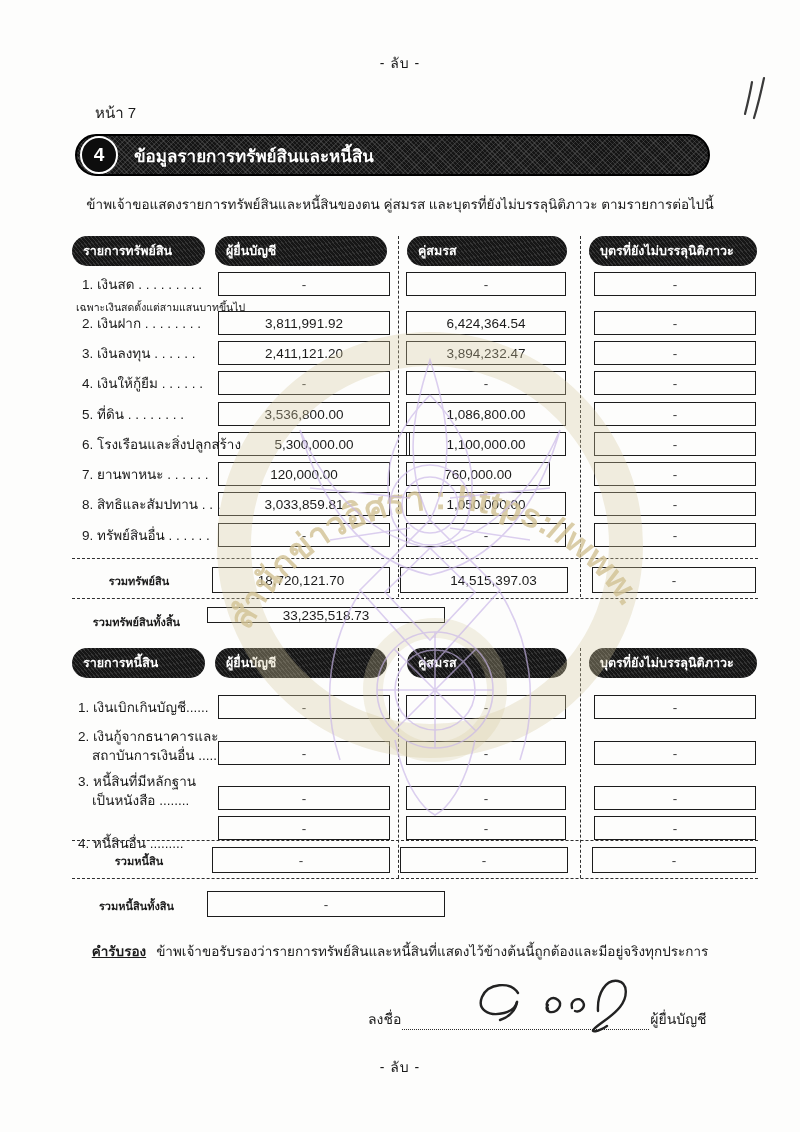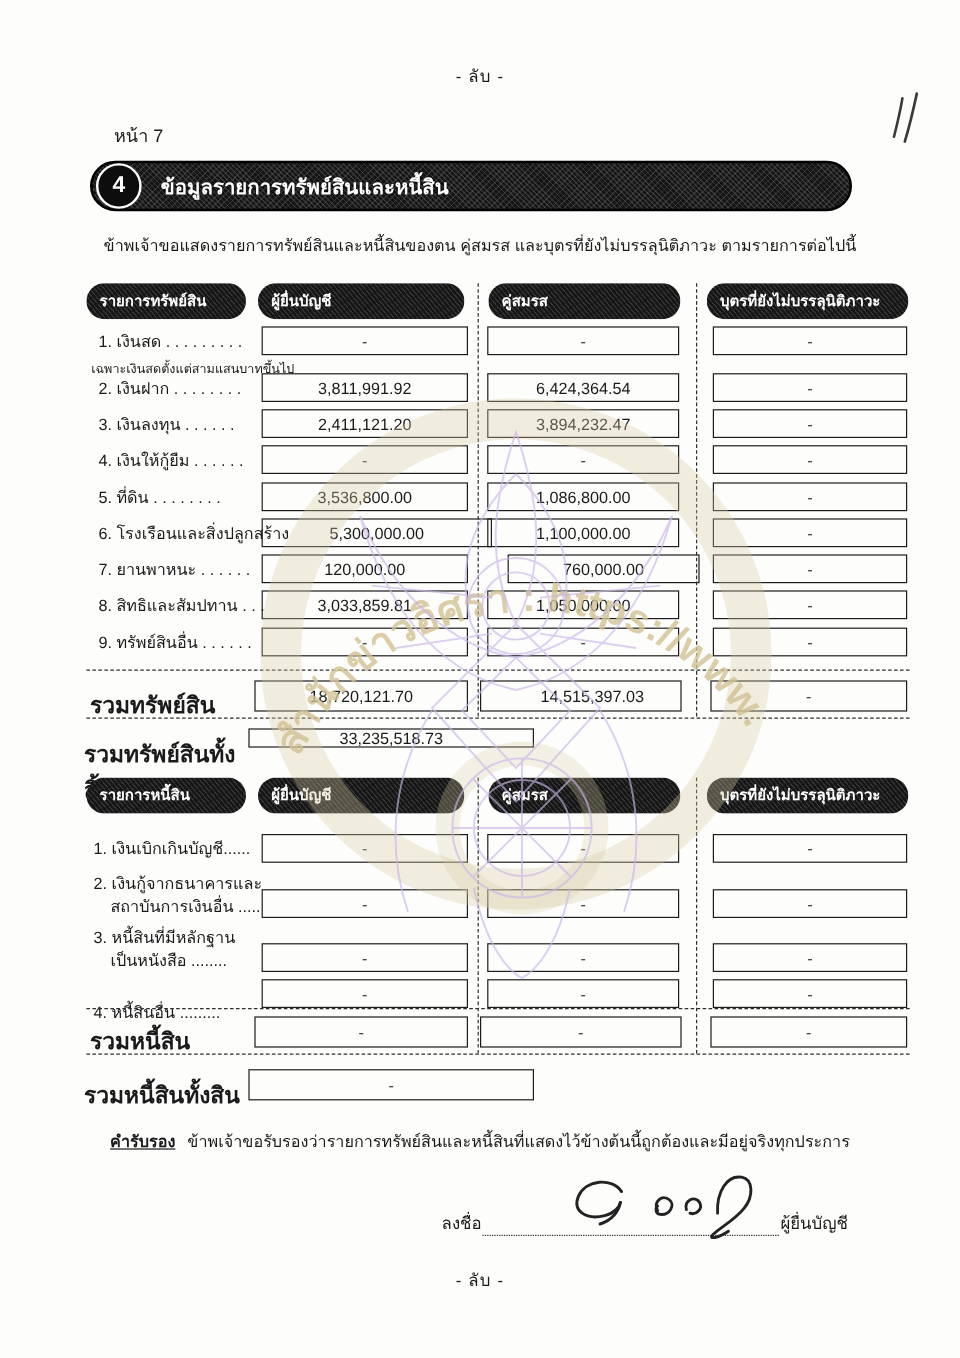--- a/index.html
+++ b/index.html
@@ -45,21 +45,21 @@
   
   .row-label{font-size:13.5px;white-space:nowrap;line-height:19px;}
   .row-note{font-size:10.5px;white-space:nowrap;}
   .box{
     border:1.5px solid #1c1c1c;box-sizing:border-box;height:24px;
     display:flex;align-items:center;justify-content:center;
     font-size:13.5px;background:transparent;
   }
   .box.tall{height:26px;}
   .dash-val{color:#3c3c3c;}
-  .total-label{font-size:19px;font-weight:600;text-align:left;}
+  .total-label{font-size:11px;font-weight:600;text-align:center;}
 
   
   .hdash{border-top:1.6px dashed #2e2e2e;height:0;}
   .vdash{border-left:1.6px dashed #2e2e2e;width:0;}
 
   
   .cert{font-size:13.5px;}
   .cert-head{font-weight:bold;text-decoration:underline;margin-right:10px;}
   .sig-row{display:flex;align-items:flex-end;font-size:14px;}
   .sig-dots{width:247px;border-bottom:1.8px dotted #2a2a2a;height:14px;margin:0 1px;}
@@ -119,21 +119,21 @@
       <div class="abs row-label" style="left: 82px; top: 405px; width: 140px;">5. ที่ดิน  . . . . . . . .</div>
       <div class="abs box" style="left: 218px; top: 402px; width: 172px;">3,536,800.00</div>
       <div class="abs box" style="left: 406px; top: 402px; width: 160px;">1,086,800.00</div>
       <div class="abs box dash-val" style="left: 594px; top: 402px; width: 162px;">-</div>
       <div class="abs row-label" style="left: 82px; top: 435px; width: 140px;">6. โรงเรือนและสิ่งปลูกสร้าง</div>
       <div class="abs box" style="left: 218px; top: 432px; width: 192px;">5,300,000.00</div>
       <div class="abs box" style="left: 406px; top: 432px; width: 160px;">1,100,000.00</div>
       <div class="abs box dash-val" style="left: 594px; top: 432px; width: 162px;">-</div>
       <div class="abs row-label" style="left: 82px; top: 465px; width: 140px;">7. ยานพาหนะ  . . . . . .</div>
       <div class="abs box" style="left: 218px; top: 462px; width: 172px;">120,000.00</div>
-      <div class="abs box" style="left: 423px; top: 462px; width: 160px;">760,000.00</div>
+      <div class="abs box" style="left: 406px; top: 462px; width: 144px;">760,000.00</div>
       <div class="abs box dash-val" style="left: 594px; top: 462px; width: 162px;">-</div>
       <div class="abs row-label" style="left: 82px; top: 495px; width: 140px;">8. สิทธิและสัมปทาน  . . .</div>
       <div class="abs box" style="left: 218px; top: 492px; width: 172px;">3,033,859.81</div>
       <div class="abs box" style="left: 406px; top: 492px; width: 160px;">1,050,000.00</div>
       <div class="abs box dash-val" style="left: 594px; top: 492px; width: 162px;">-</div>
       <div class="abs row-label" style="left: 82px; top: 526px; width: 140px;">9. ทรัพย์สินอื่น  . . . . . .</div>
       <div class="abs box dash-val" style="left: 218px; top: 523px; width: 172px;">-</div>
       <div class="abs box dash-val" style="left: 406px; top: 523px; width: 160px;">-</div>
       <div class="abs box dash-val" style="left: 594px; top: 523px; width: 162px;">-</div>
     </div>

